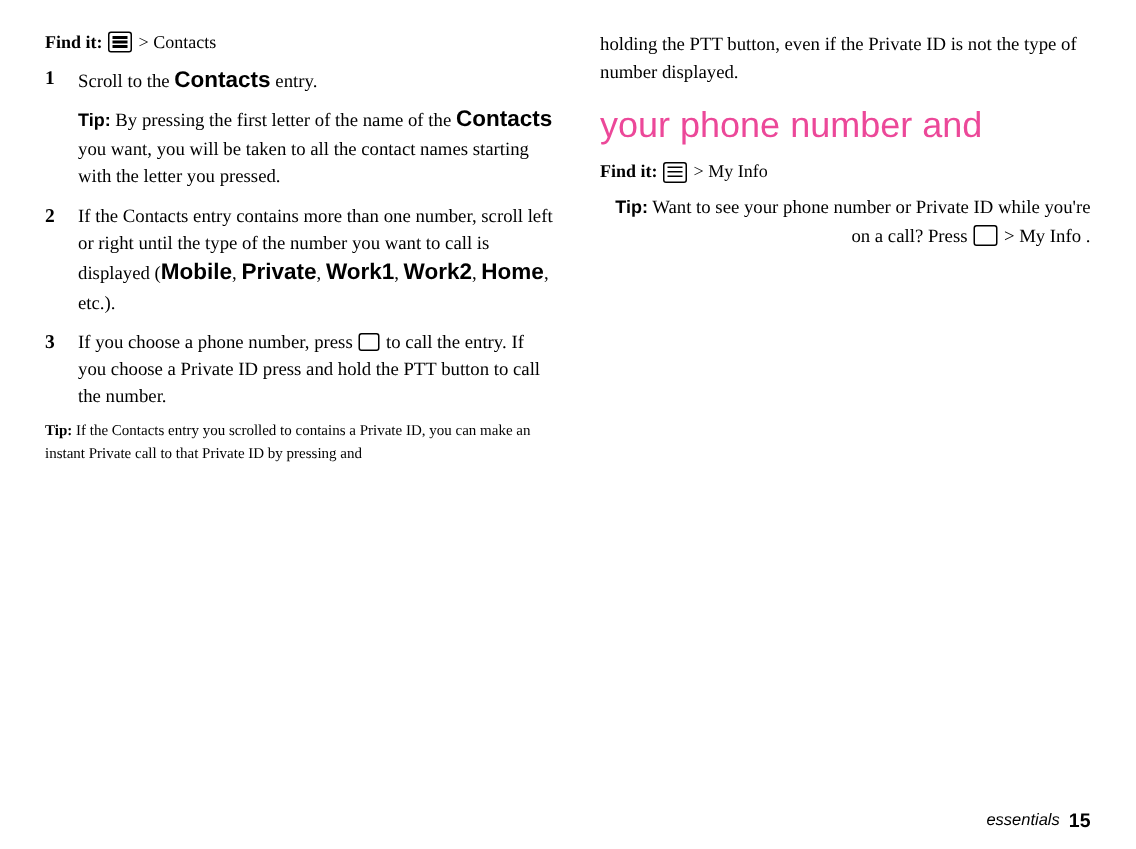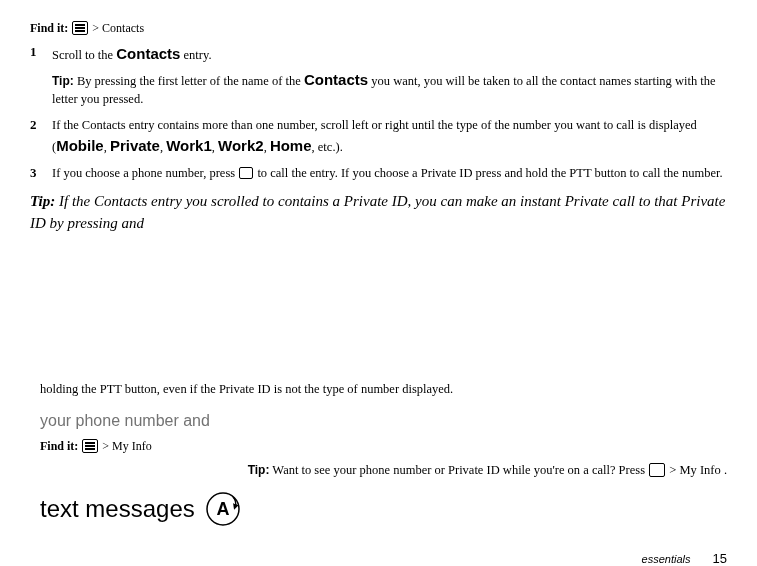--- a/index.html
+++ b/index.html
@@ -17,21 +17,20 @@
       color: #000000;
       overflow: hidden;
     }
 
     .page-container {
       display: flex;
       width: 757px;
       height: 566px;
       padding: 20px 30px 20px 30px;
       gap: 20px;
-      flex-direction: column;
     }
 
     .left-column {
       flex: 0 0 340px;
       font-size: 12.5px;
       line-height: 1.45;
     }
 
     .right-column {
       flex: 1;
@@ -112,33 +111,32 @@
       font-size: 15px;
     }
 
     .or-line {
       margin: 5px 0 5px 0;
       font-style: normal;
     }
 
     .bottom-tip {
       margin-top: 6px;
-      font-size: 15px;
-      line-height: 1.45;
-      font-style: italic;
+      font-size: 10px;
+      line-height: 1.45;
     }
 
     
     .section-title-large {
-      font-size: 16px;
+      font-size: 24px;
       font-weight: normal;
       font-family: Arial, Helvetica, sans-serif;
       line-height: 1.2;
       margin-bottom: 8px;
-      color: #737373;
+      color: #ec4899;
     }
 
     .text-messages-header {
       display: flex;
       align-items: center;
       gap: 10px;
       margin-bottom: 8px;
     }
 
     .text-messages-title {
@@ -155,36 +153,36 @@
     }
 
     .body-text {
       font-size: 12.5px;
       line-height: 1.5;
       margin-bottom: 12px;
     }
 
     .footer-bar {
       position: absolute;
-      bottom: 0;
+      bottom: 12px;
       right: 30px;
       display: flex;
       align-items: center;
-      gap: 22px;
+      gap: 6px;
       font-family: Arial, Helvetica, sans-serif;
       font-size: 11px;
       color: #000;
     }
 
     .footer-bar .footer-label {
       font-style: italic;
     }
 
     .footer-bar .footer-number {
-      font-weight: normal;
+      font-weight: bold;
       font-size: 13px;
     }
 
     .section-divider {
       margin-bottom: 12px;
     }
 
     .bold {
       font-weight: bold;
     }
@@ -258,34 +256,20 @@
       <div class="tip-block body-text" style="margin-top:6px;text-align:right;">
         <span class="tip-label bold">Tip:</span>
         <span> Want to see your phone number or Private ID while you're on a call? Press</span>
         <span class="menu-icon" style="display:inline-block;width:16px;height:14px;border:1.5px solid #000;border-radius:2px;vertical-align:middle;margin:0 1px;position:relative;top:-1px;"></span>
         <span>&gt; My Info</span>
         <span>.</span>
       </div>
     </div>
 
     <div>
-      <div class="text-messages-header">
-        <span class="text-messages-title">text messages</span>
-
-        <svg class="tm-icon" viewBox="0 0 36 36" xmlns="http://www.w3.org/2000/svg">
-          <circle cx="18" cy="18" r="16" fill="none" stroke="#000" stroke-width="1.5"></circle>
-          <text x="18" y="24" text-anchor="middle" font-size="18" font-family="Arial" font-weight="bold" fill="#000">A</text>
-          <path d="M 28 6 Q 32 10 30 16" fill="none" stroke="#000" stroke-width="1.5" marker-end="url(#arr)"></path>
-          <defs>
-            <marker id="arr" markerWidth="4" markerHeight="4" refX="2" refY="2" orient="auto">
-              <path d="M0,0 L4,2 L0,4 Z" fill="#000"></path>
-            </marker>
-          </defs>
-        </svg>
-      </div>
 
     </div>
 
   </div>
 </div>
 
 <div class="footer-bar">
   <span class="footer-label">essentials</span>
   <span class="footer-number">15</span>
 </div>

